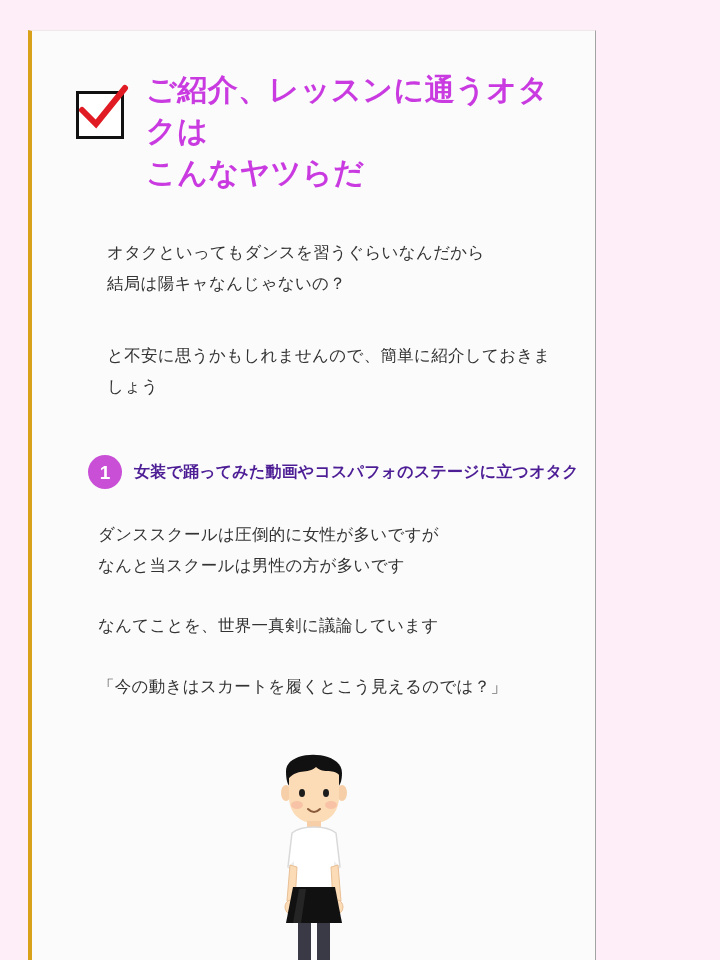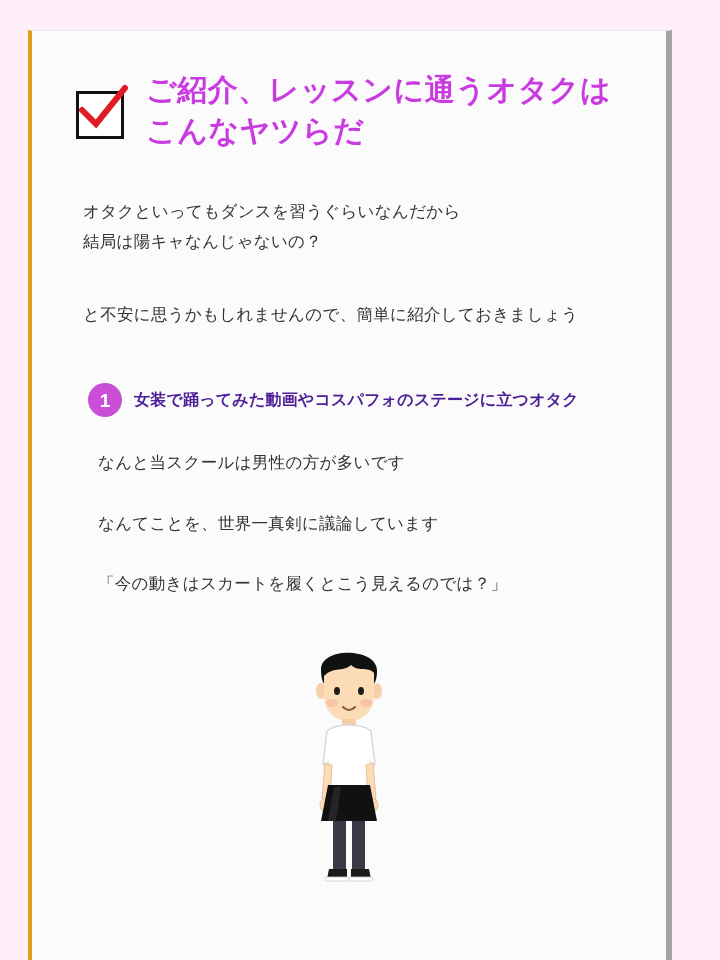--- a/index.html
+++ b/index.html
@@ -10,27 +10,27 @@
     width: 720px;
     height: 960px;
     background: #fdeef8;
     font-family: "Liberation Sans", sans-serif;
     overflow: hidden;
   }
   .page {
     position: absolute;
     left: 28px;
     top: 30px;
-    width: 644px;
+    width: 568px;
     height: 930px;
     background: #fbfbfb;
     box-sizing: border-box;
     border-left: 4px solid #d9a01a;
     border-top: 1px solid #f0e7ea;
-    border-right: 6px solid #a3a3a3;
+    border-right: 1px solid #a3a3a3;
   }
   .header {
     display: flex;
     align-items: flex-start;
     padding: 38px 34px 0 22px;
   }
   .checkbox {
     position: relative;
     flex: 0 0 auto;
     width: 42px;
@@ -48,21 +48,21 @@
   }
   .title {
     margin-left: 22px;
     color: #c93ae0;
     font-size: 30px;
     font-weight: bold;
     line-height: 1.38;
     letter-spacing: 0.5px;
   }
   .body-block {
-    padding: 0 34px 0 51px;
+    padding: 0 34px 0 75px;
   }
   .para {
     color: #333;
     font-size: 16.5px;
     line-height: 1.85;
     letter-spacing: 0.3px;
   }
   .para.gap-1 { margin-top: 44px; }
   .para.gap-2 { margin-top: 42px; }
 
@@ -133,20 +133,21 @@
     </div>
   </div>
 
   <div class="numbered">
     <div class="circle">1</div>
     <div class="numbered-label">女装で踊ってみた動画やコスパフォのステージに立つオタク</div>
   </div>
 
   <div class="section-body">
     <div class="para first">
+      <div>ダンススクールは圧倒的に女性が多いですが</div>
       <div>なんと当スクールは男性の方が多いです</div>
     </div>
     <div class="para spaced">なんてことを、世界一真剣に議論しています</div>
     <div class="para spaced">「今の動きはスカートを履くとこう見えるのでは？」</div>
   </div>
 
   <div class="figure">
     <svg width="120" height="250" viewBox="0 0 120 250" aria-hidden="true">
 
       <path d="M32 34 C32 12 88 12 88 36 C88 44 86 48 84 50 L36 50 C34 48 32 44 32 34 Z" fill="#111111"></path>

